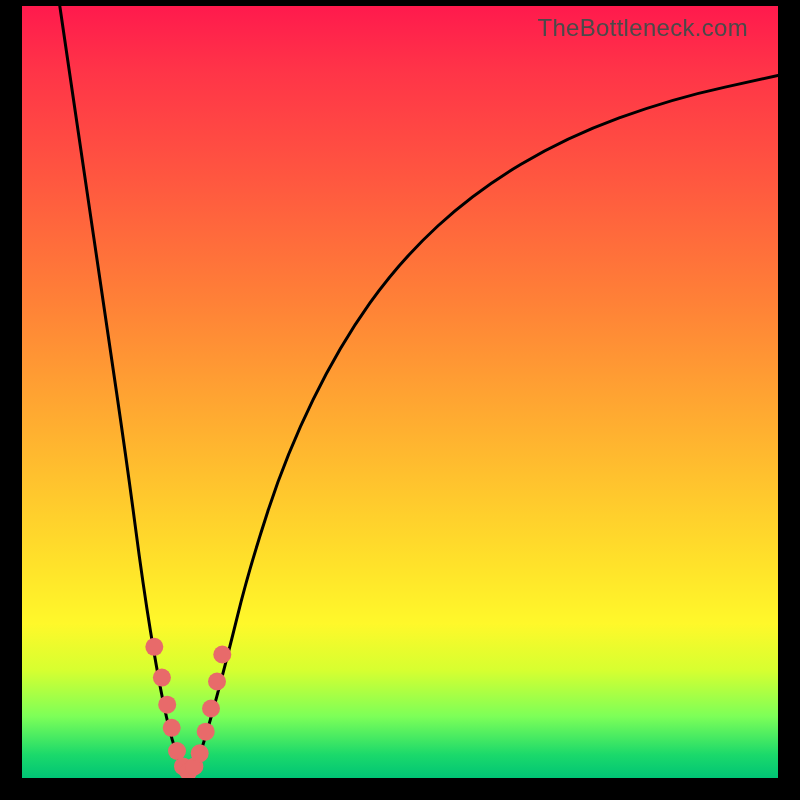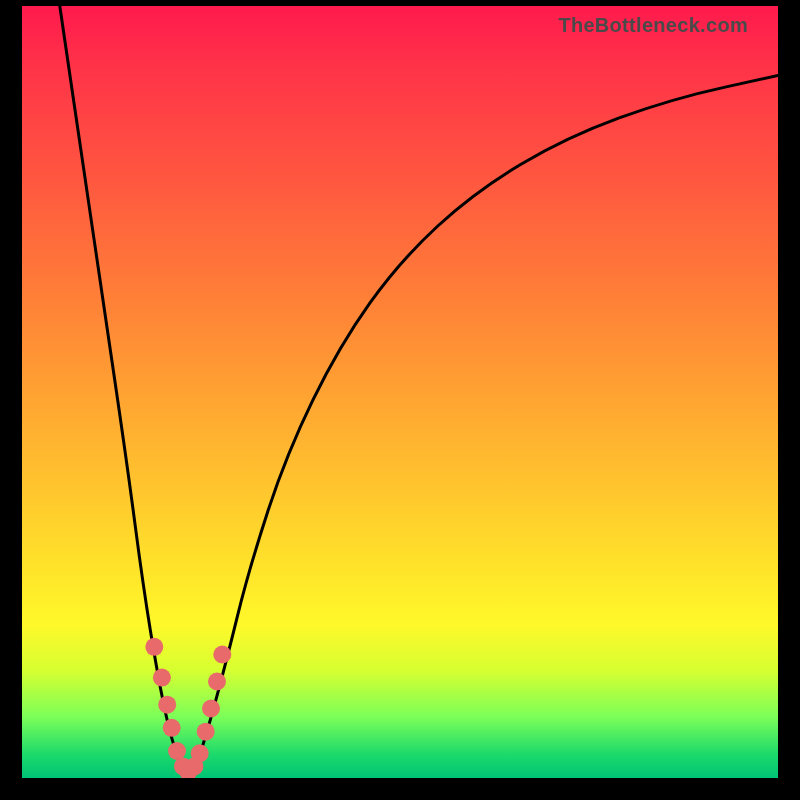--- a/index.html
+++ b/index.html
@@ -36,22 +36,22 @@
       #d7ff30 86%,
       #7dff58 92%,
       #1bd96b 97%,
       #00c475 100%);
   }
   .watermark {
     position: absolute;
     top: 8px;
     right: 30px;
     color: #4a4a4a;
-    font-size: 20px;
-    font-weight: 700;
+    font-size: 24px;
+    font-weight: 400;
     letter-spacing: 0.3px;
     z-index: 5;
     pointer-events: none;
   }
   svg.curve-layer {
     position: absolute;
     left: 0; top: 0;
     width: 756px;
     height: 772px;
     z-index: 3;

